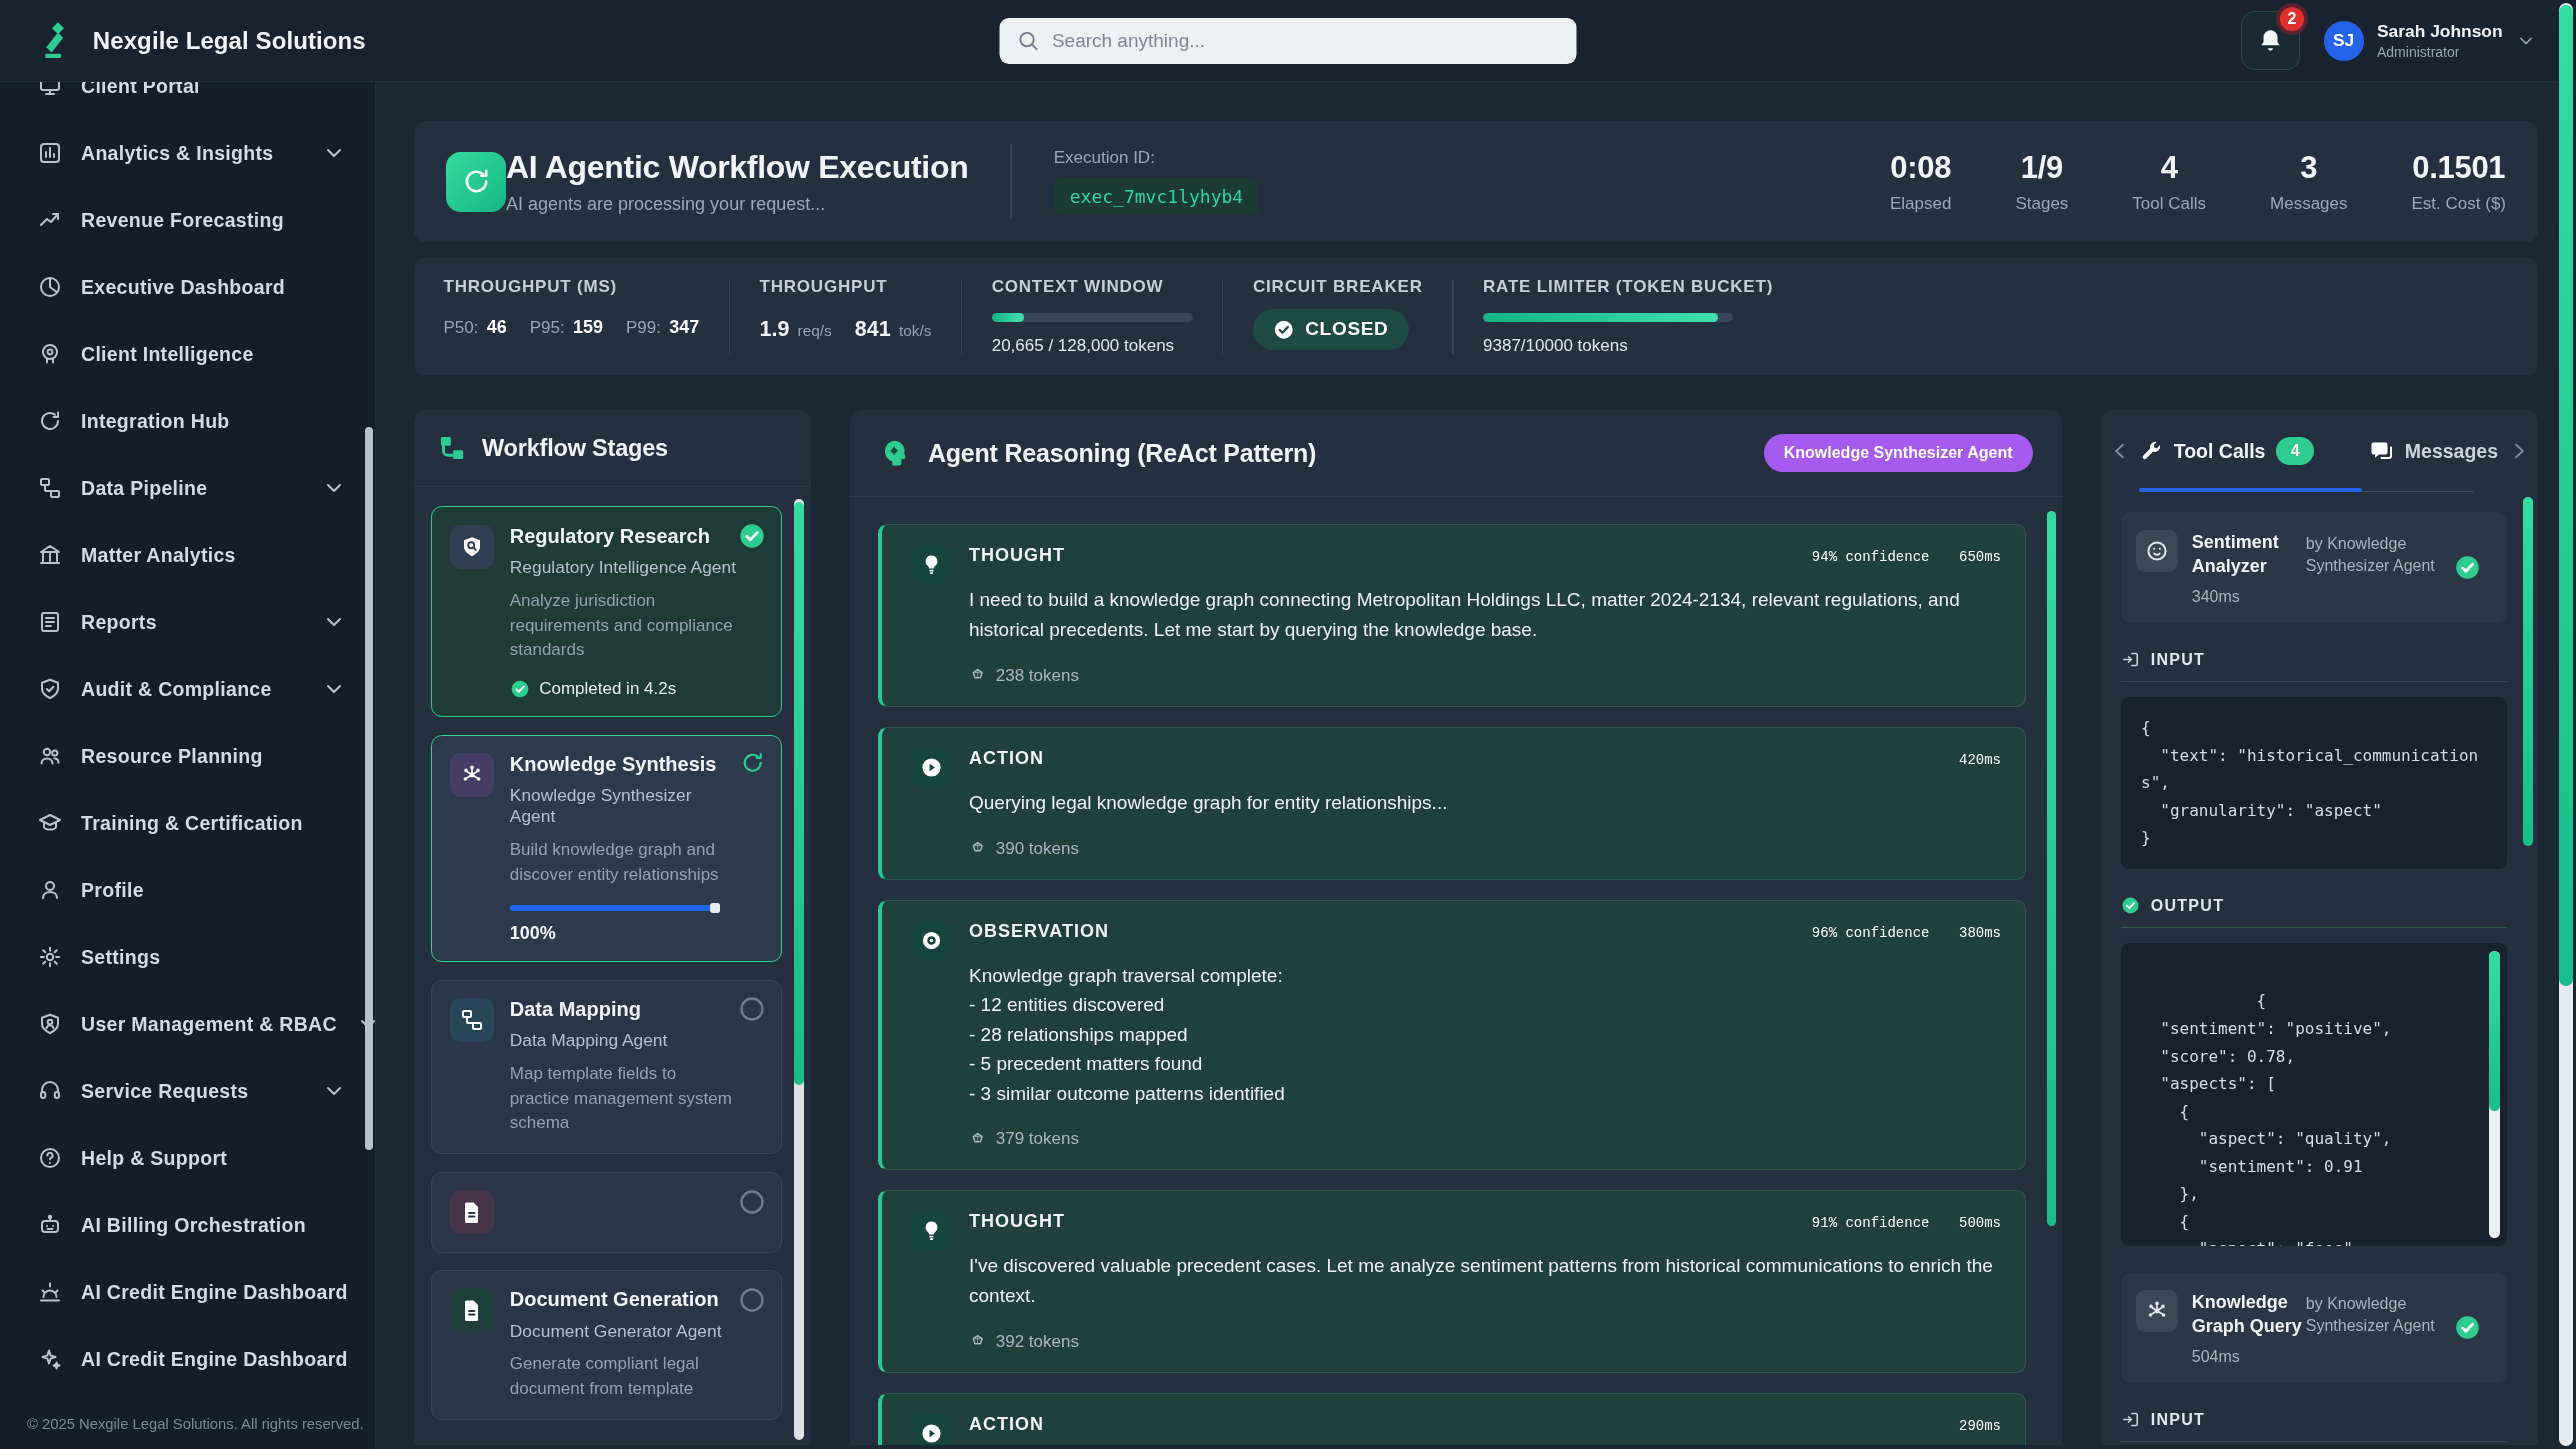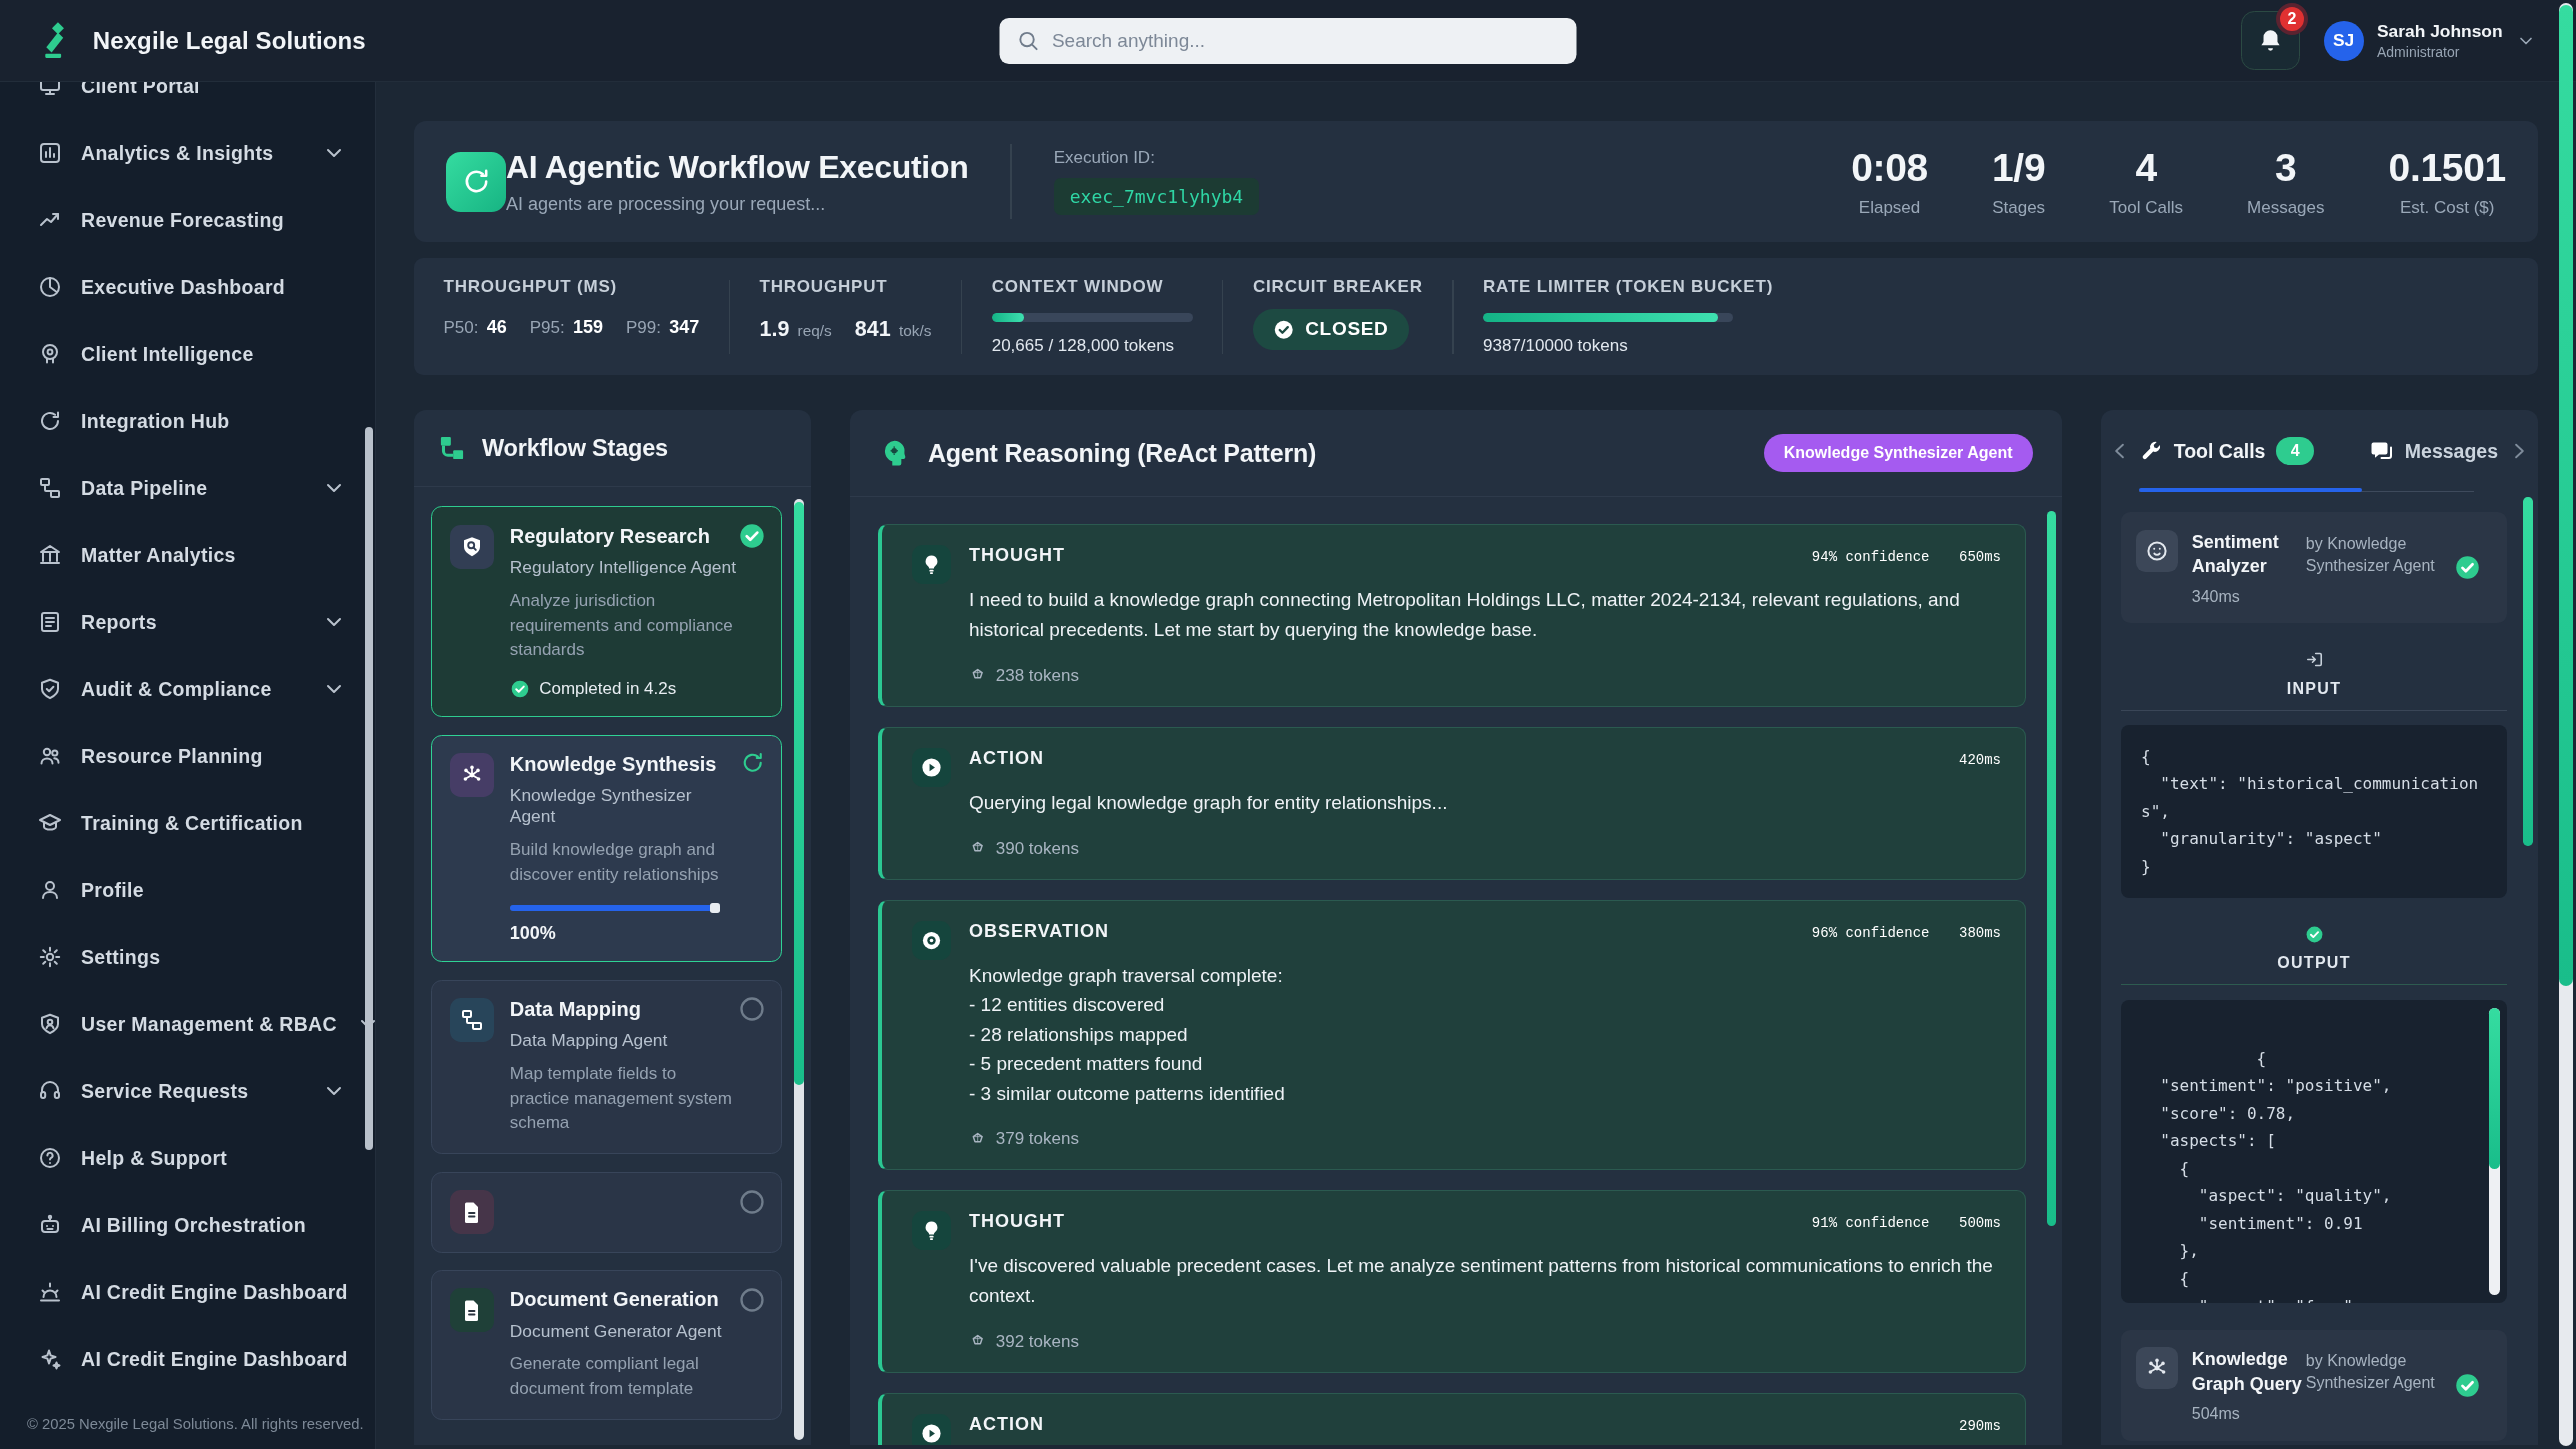--- a/index.html
+++ b/index.html
@@ -57,21 +57,21 @@
   .hero-chip .ic { width:31px; height:31px; color:#fff; }
   .hero-txt { }
   .hero-title { font-size:32px; font-weight:bold; letter-spacing:-0.3px; }
   .hero-sub { font-size:18px; color:#9aa8b8; margin-top:8px; }
   .hero-div { width:1.3px; height:75px; background:#35424f; margin:0 42px; }
   .exec-label { font-size:17px; color:#9aa8b8; }
   .exec-chip { margin-top:10.7px; display:inline-block; background:#1c3b33; border-radius:6.7px;
     padding:8px 16px; font-family:"DejaVu Sans Mono",monospace; font-size:18px; color:#2fd6a5; }
   .hero-stats { margin-left:auto; display:flex; gap:64px; }
   .stat { text-align:center; }
-  .stat-val { font-size:39px; font-weight:bold; letter-spacing:-0.3px; }
+  .stat-val { font-size:31px; font-weight:bold; letter-spacing:-0.3px; }
   .stat-label { font-size:17px; color:#9aa8b8; margin-top:8px; white-space:nowrap; }
 
   
   .metrics { margin-top:16px; background:#243040; border-radius:9.4px; padding:19px 29.5px;
     display:flex; align-items:flex-start; }
   .m-div { width:1.3px; align-self:stretch; background:#35424f; margin:2.7px 29.5px; }
   .m-label { font-size:17px; font-weight:bold; color:#c6cfd9; letter-spacing:0.8px; white-space:nowrap; }
   .m-row { display:flex; align-items:baseline; gap:23px; margin-top:20px; }
   .m-k { font-size:17px; color:#98a5b4; }
   .m-v { font-size:18px; font-weight:bold; color:#fff; margin-left:-14.8px; }
@@ -162,21 +162,21 @@
   .tool-card { background:#2b3646; border-radius:9.4px; padding:17.4px 14.8px; display:grid;
     grid-template-columns:56px 114px 1fr 38px; cursor:pointer; }
   .tool-chip { width:42px; height:42px; border-radius:9.4px; background:#3c4758; display:flex;
     align-items:center; justify-content:center; grid-row:1 / span 2; }
   .tool-chip .ic { width:24px; height:24px; color:#e3e8ee; }
   .tool-name { font-size:18px; font-weight:bold; line-height:1.35; }
   .tool-by { font-size:16px; color:#a7b3c0; line-height:1.4; padding-top:2.7px; }
   .tool-dur { grid-column:2; font-size:16px; color:#a7b3c0; margin-top:9.4px; }
   .tool-check { grid-column:4; grid-row:1 / span 2; align-self:center; width:27px; height:27px; }
   .sec { margin-top:27px; }
-  .sec-head { display:flex; align-items:center; gap:10.7px;flex-direction:column; }
+  .sec-head { display:flex; align-items:center; gap:10.7px; }
   .sec-head .ic { width:19px; height:19px; color:#c7d0da; }
   .sec-label { font-size:16px; font-weight:bold; letter-spacing:1.3px; color:#e2e8ef; }
   .sec-line { height:0.7px; background:#3a4657; margin-top:12px; }
   .sec-line.out { background:#2e5b50; }
   .code { margin-top:14.8px; background:#18222f; border-radius:8px; padding:17.4px 20px;
     font-family:"DejaVu Sans Mono",monospace; font-size:16px; line-height:1.72; color:#d5dde6;
     white-space:pre-wrap; word-break:break-all; }
   .code.output { position:relative; height:303px; overflow:hidden; padding-right:40px; }
   .out-scroll { position:absolute; top:8px; bottom:8px; right:6.7px; width:11.4px; border-radius:6px; background:#eef0f3; }
   .out-thumb { position:absolute; top:0; left:0; width:11.4px; height:56%; border-radius:6px;

